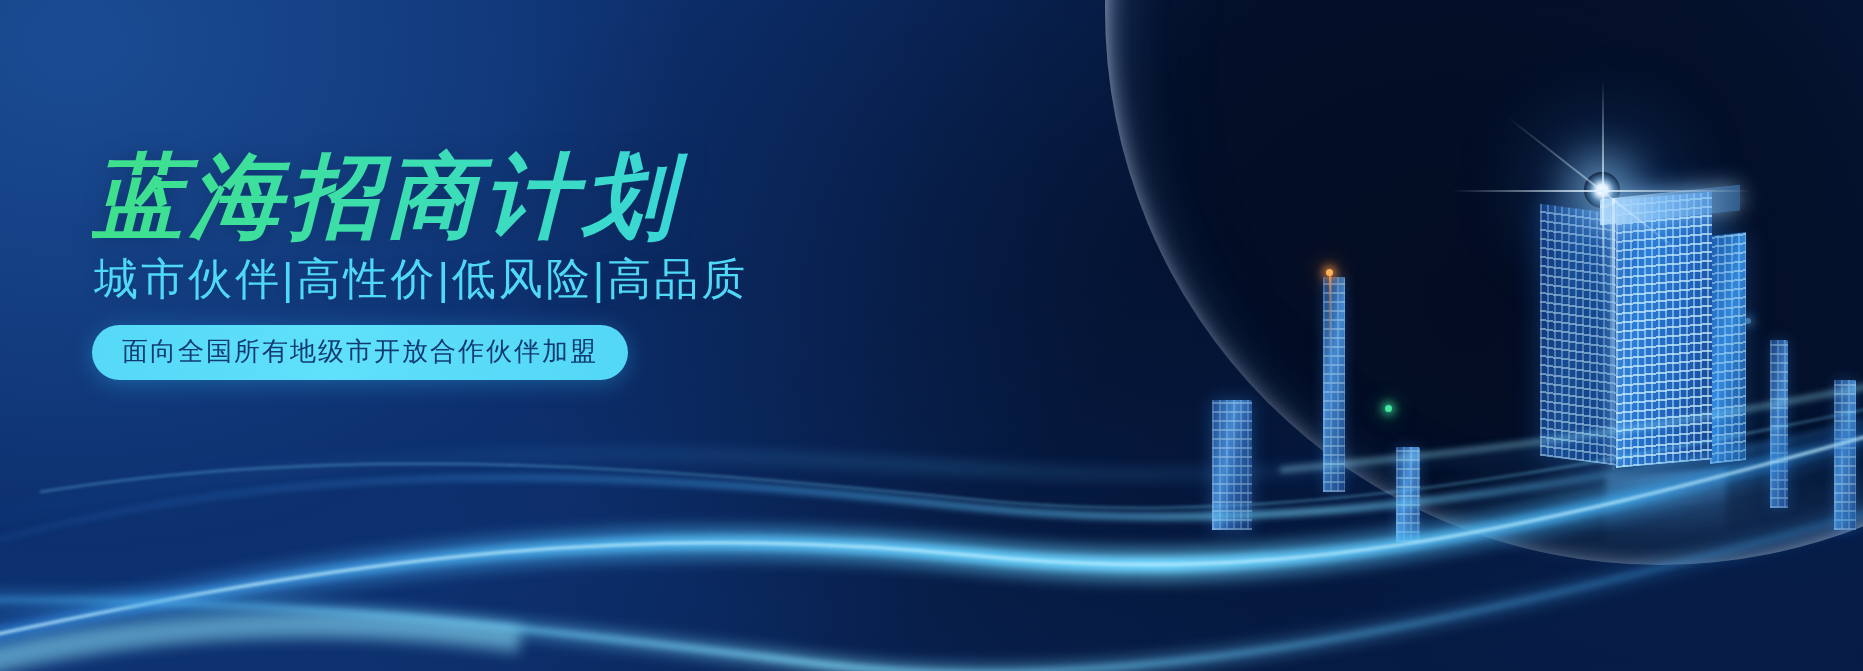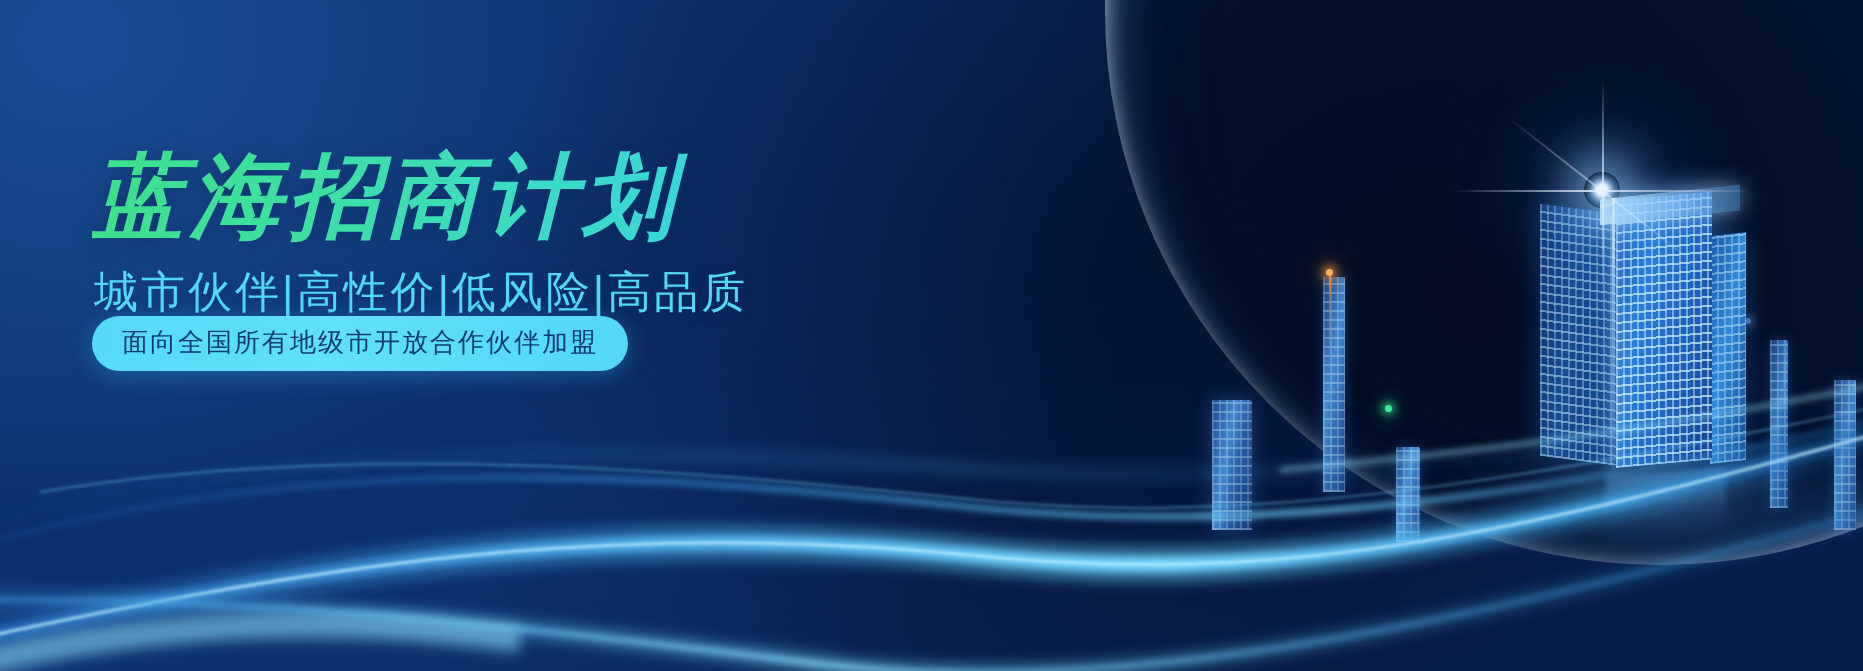--- a/index.html
+++ b/index.html
@@ -264,31 +264,32 @@
     letter-spacing: 6px;
     background: linear-gradient(96deg, #3ee08a 0%, #3ddfa0 26%, #3bdcc0 55%, #39d6da 80%, #36d2e4 100%);
     -webkit-background-clip: text;
     background-clip: text;
     color: transparent;
     -webkit-text-fill-color: transparent;
     filter: drop-shadow(0 3px 10px rgba(10,40,90,0.55));
     white-space: nowrap;
   }
   .subtitle {
-    margin: 22px 0 0 2px;
+    margin: 9px 0 0 2px;
     font-size: 44px;
     line-height: 1.1;
     font-weight: 400;
     letter-spacing: 3px;
     color: #4fd9f6;
     white-space: nowrap;
     text-shadow: 0 2px 10px rgba(10,45,100,0.5);
   }
   .pill {
     display: inline-block;
+    margin-top: 22px;
     padding: 11px 30px 13px;
     border-radius: 999px;
     background: linear-gradient(96deg, #55d9f7 0%, #5fe0fb 45%, #53d7f6 100%);
     color: #103a72;
     font-size: 26px;
     line-height: 1.2;
     letter-spacing: 2px;
     font-weight: 500;
     white-space: nowrap;
     box-shadow: 0 4px 22px rgba(50,180,240,0.35);

